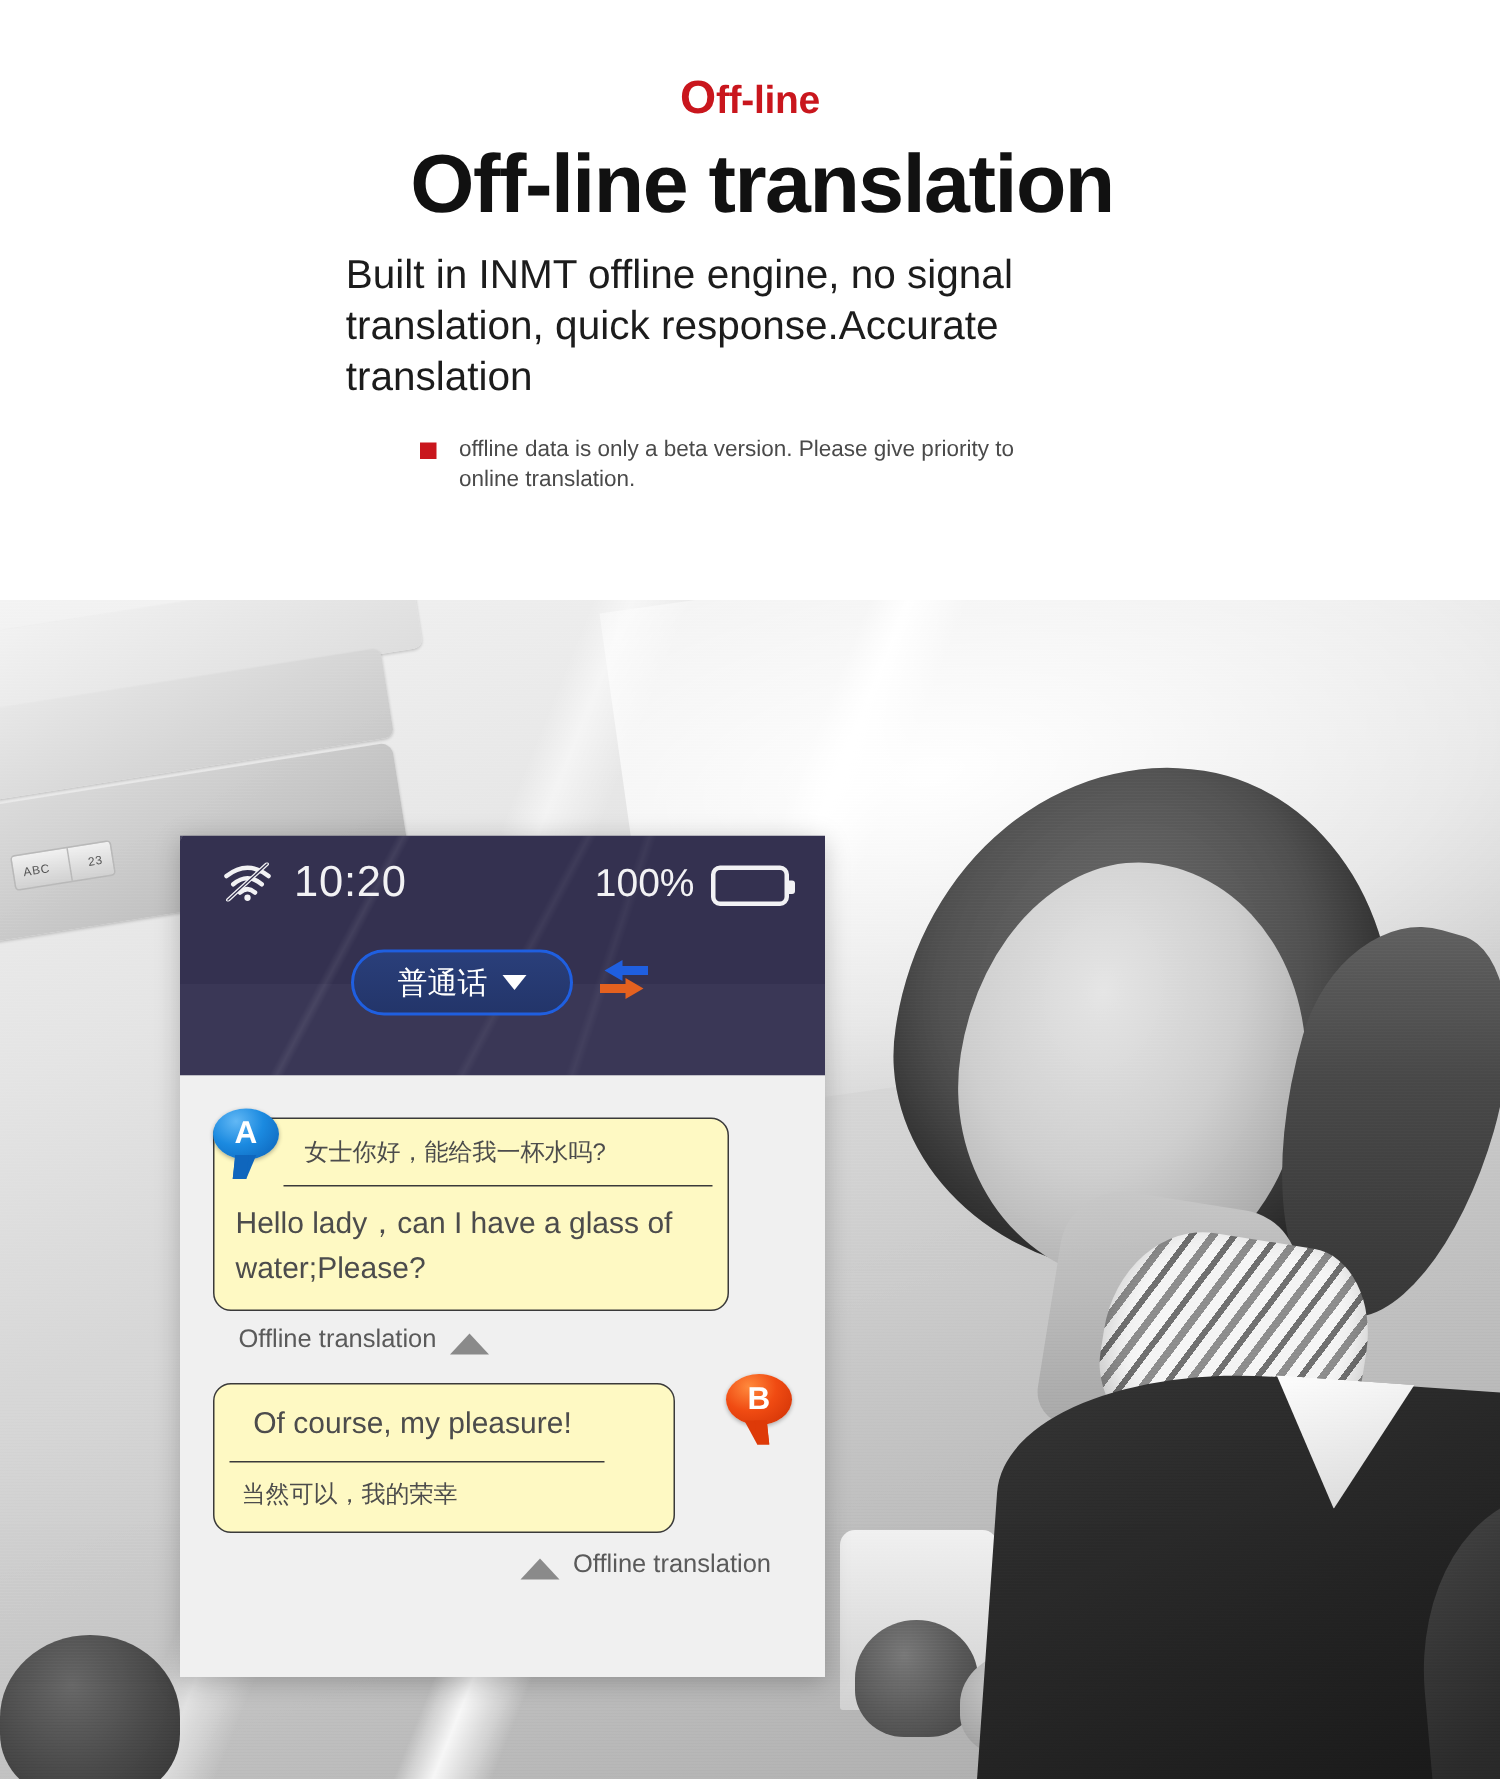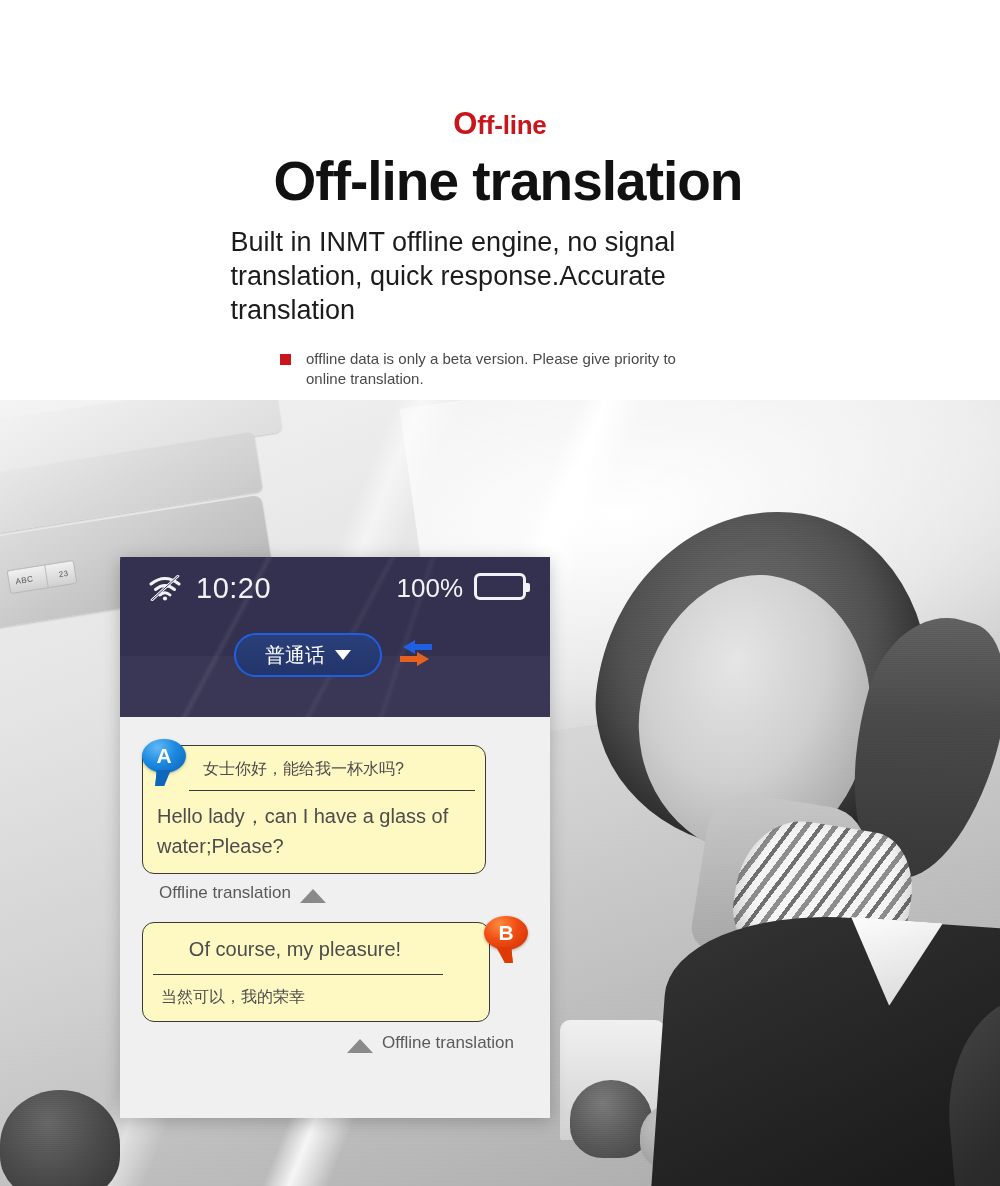--- a/index.html
+++ b/index.html
@@ -167,21 +167,21 @@
 
   
   .text-block {
     position: absolute;
     left: 0; top: 0; width: 1000px;
     text-align: center;
     z-index: 20;
   }
   .eyebrow {
     margin: 0;
-    padding-top: 108px;
+    padding-top: 49px;
     font-size: 26px;
     font-weight: bold;
     color: #c9161d;
     letter-spacing: -0.2px;
     line-height: 1;
   }
   .eyebrow .cap { font-size: 31px; }
   .headline {
     margin: 14px 0 0 16px;
     font-size: 55px;
@@ -273,21 +273,21 @@
   .wifi-off svg { display: block; }
   .clock {
     font-size: 29px;
     color: #f2f2f4;
     font-weight: 500;
     letter-spacing: .5px;
   }
   .status-right {
     margin-left: auto;
     display: flex;
-    align-items: flex-start;
+    align-items: flex-end;
     gap: 11px;
   }
   .batt-pct {
     font-size: 26px;
     color: #f2f2f4;
     font-weight: 500;
   }
   .battery {
     position: relative;
     width: 52px; height: 27px;
@@ -446,21 +446,21 @@
     border-left: 13px solid transparent;
     border-right: 13px solid transparent;
     border-bottom: 14px solid #8a8a8a;
   }
 
   .msg-b {
     position: relative;
     margin-top: 19px;
     margin-right: 24px;
   }
-  .msg-b .bubble { width: 348px; margin-top: 16px; }
+  .msg-b .bubble { width: 308px; margin-top: 16px; }
   .msg-b .row-en { text-align: center; padding: 11px 56px 10px 14px; }
   .msg-b .line { margin-left: 10px; margin-right: 46px; }
   .msg-b .row-cn { padding: 10px 14px 12px 18px; font-size: 16px; }
 </style>
 </head>
 <body>
 
 <div id="page">
 
   <div class="photo-layer">

